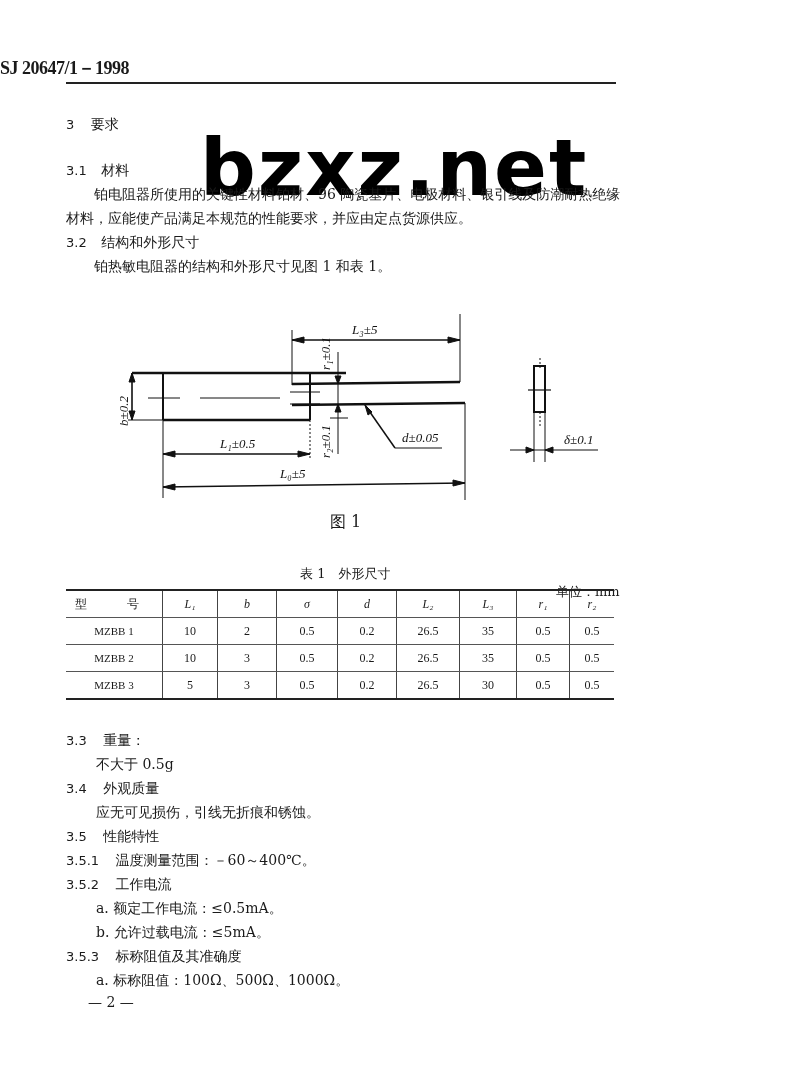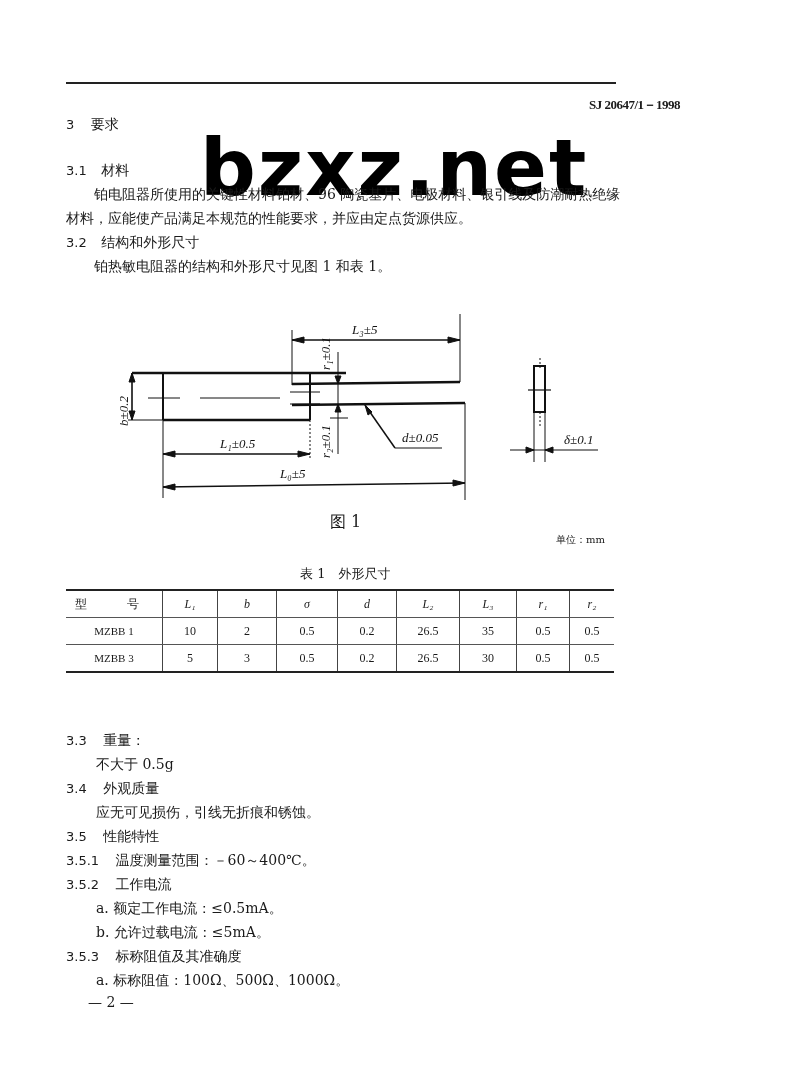--- a/index.html
+++ b/index.html
@@ -1,38 +1,38 @@
 <!DOCTYPE html>
 <html><head>
 <meta charset="utf-8">
 <style>
   html, body { margin: 0; padding: 0; background: #ffffff; }
   body { width: 800px; height: 1091px; position: relative; overflow: hidden;
          font-family: "DejaVu Serif", "Liberation Serif", serif; color: #1a1a1a; }
   .abs { position: absolute; white-space: nowrap; }
-  .header-title { left: 0; width: 680px; top: 56px; text-align: right; font-size: 13px; font-weight: bold;
-                  font-family: "Liberation Serif", serif; letter-spacing: -0.5px; margin-top: 40px; }
+  .header-title { left: 0; width: 680px; top: 56px; text-align: left; font-size: 18px; font-weight: bold;
+                  font-family: "Liberation Serif", serif; letter-spacing: -0.5px; }
   .header-rule { left: 66px; top: 82px; width: 550px; height: 2px; background: #222; }
   .watermark { left: 200px; top: 128px; font-family: "DejaVu Sans", sans-serif; font-weight: bold;
                font-size: 78px; color: #000000; letter-spacing: 2px; line-height: 80px; z-index: 0; }
   .txt { font-size: 14px; line-height: 20px; z-index: 1; }
   .sec-num { font-family: "DejaVu Sans", sans-serif; font-size: 13px; }
   .fig-caption { left: 330px; top: 512px; font-size: 16px; }
   table.dims { position: absolute; left: 66px; top: 589px; width: 548px; border-collapse: collapse;
                font-family: "Liberation Serif", serif; font-size: 12px; z-index: 1; }
   table.dims th, table.dims td { text-align: center; height: 26px; padding: 0;
                border-left: 1px solid #444; border-bottom: 1px solid #555; }
   table.dims th:first-child, table.dims td:first-child { border-left: none; }
   table.dims thead tr { border-top: 2px solid #222; }
   table.dims tbody tr:last-child td { border-bottom: 2px solid #222; }
   table.dims th { font-style: italic; font-weight: normal; }
   table.dims th.model-h { font-style: normal; font-family: "DejaVu Serif", serif; letter-spacing: 14px; }
   table.dims td.model { font-size: 11px; }
   .tbl-title { left: 300px; top: 565px; font-size: 13px; }
-  .tbl-unit { left: 556px; top: 533px; font-size: 10px; }
+  .tbl-unit { left: 556px; top: 583px; font-size: 13px; }
   .page-num { left: 88px; top: 992px; font-size: 14px; }
   svg.drawing { position: absolute; left: 120px; top: 300px; z-index: 1; }
   svg.sideview { position: absolute; left: 490px; top: 350px; z-index: 1; }
   svg text { font-family: "Liberation Serif", serif; }
 </style>
 </head>
 <body>
 
 <div class="abs header-title">SJ 20647/1－1998</div>
 <div class="abs header-rule"></div>
@@ -156,20 +156,31 @@
       <td>10</td>
       <td>2</td>
       <td>0.5</td>
       <td>0.2</td>
       <td>26.5</td>
       <td>35</td>
       <td>0.5</td>
       <td>0.5</td>
     </tr>
     <tr>
+      <td class="model">MZBB 2</td>
+      <td>10</td>
+      <td>3</td>
+      <td>0.5</td>
+      <td>0.2</td>
+      <td>26.5</td>
+      <td>35</td>
+      <td>0.5</td>
+      <td>0.5</td>
+    </tr>
+    <tr>
       <td class="model">MZBB 3</td>
       <td>5</td>
       <td>3</td>
       <td>0.5</td>
       <td>0.2</td>
       <td>26.5</td>
       <td>30</td>
       <td>0.5</td>
       <td>0.5</td>
     </tr>

